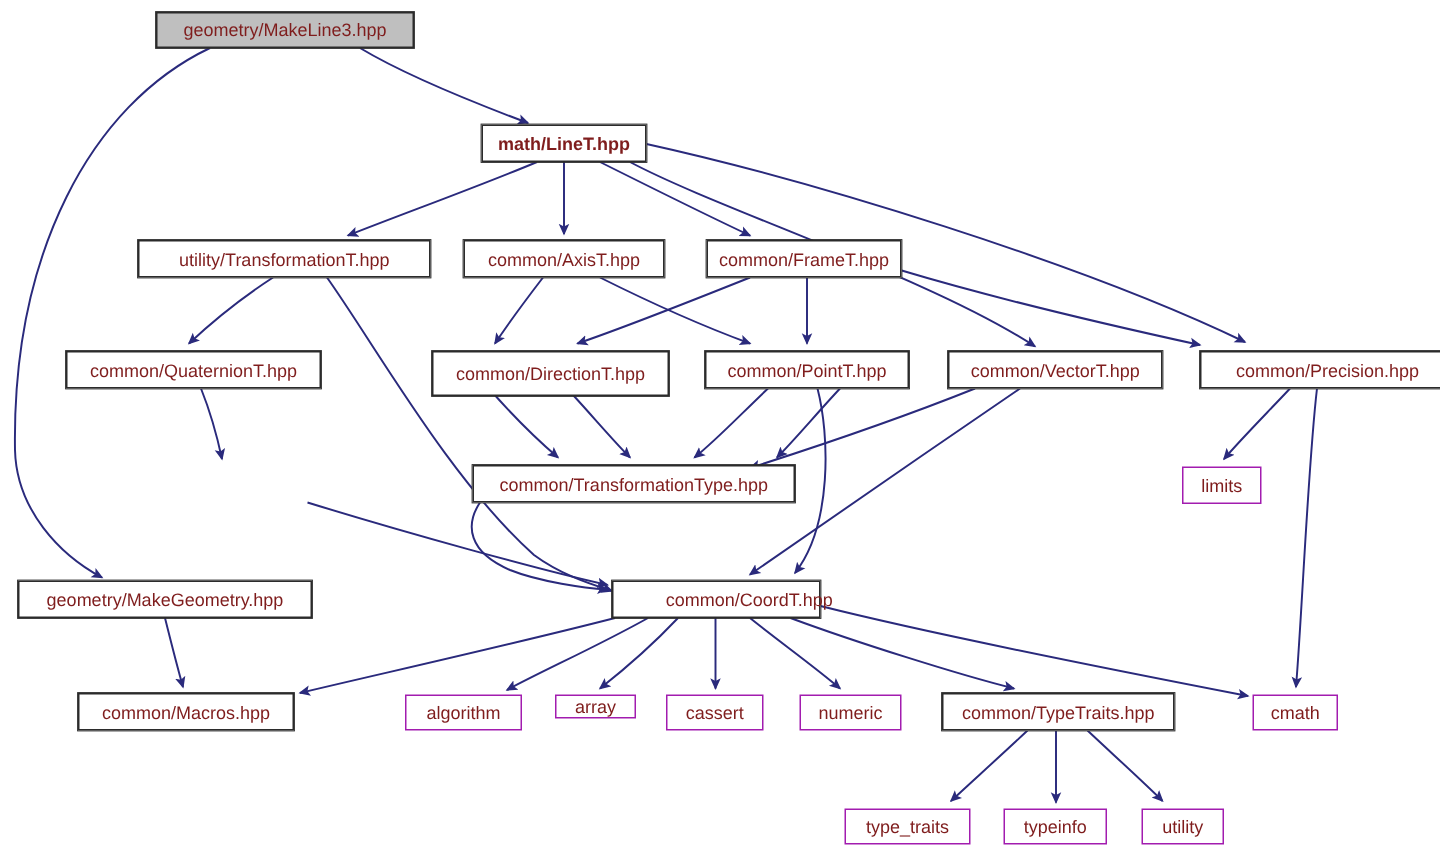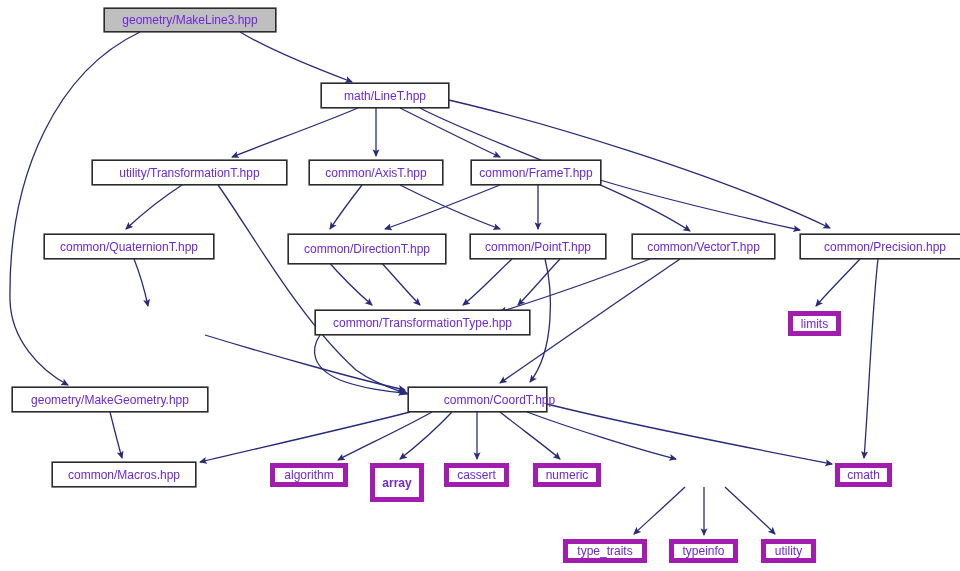--- a/index.html
+++ b/index.html
@@ -33,34 +33,34 @@
   }
   .node {
     position: absolute;
     box-sizing: border-box;
     display: flex;
     align-items: center;
     justify-content: center;
     white-space: nowrap;
     background: #ffffff;
     border: 1px solid #404040;
-    color: #6d28d9;
+    color: #7f1d1d;
     font-size: 12px;
     line-height: 1;
     letter-spacing: 0px;
     cursor: pointer;
   }
   
   .node.hdr {
     border: 1px solid #2b2b2b;
     box-shadow: 0 0 0 0.6px #2b2b2b;
   }
   
   .node.sys {
-    border: 5px solid #a21caf;
+    border: 1px solid #a21caf;
     box-shadow: none;
   }
   
   .node.root {
     background: #bfbfbf;
     border: 1px solid #2b2b2b;
     box-shadow: 0 0 0 0.6px #2b2b2b;
   }
   .node-label {
     pointer-events: none;
@@ -113,21 +113,21 @@
         <path d="M 547 404 C 630 425 770 452 832 464" fill="none" stroke="#2a2a7c" stroke-width="1.3" marker-end="url(#arrowhead)"></path>
         <path d="M 685 487 C 668 503 648 521 634 534" fill="none" stroke="#2a2a7c" stroke-width="1.3" marker-end="url(#arrowhead)"></path>
         <path d="M 704 487 L 704 535" fill="none" stroke="#2a2a7c" stroke-width="1.3" marker-end="url(#arrowhead)"></path>
         <path d="M 725 487 C 742 503 762 521 775 534" fill="none" stroke="#2a2a7c" stroke-width="1.3" marker-end="url(#arrowhead)"></path>
       </g>
   </svg>
   <div id="node-layer">
       <div class="node root" style="left: 104px; top: 8px; width: 172px; height: 24px;">
         <span class="node-label">geometry/MakeLine3.hpp</span>
       </div>
-      <div class="node hdr" style="left: 321px; top: 83px; width: 128px; height: 25px;">
+      <div class="node hdr" style="left: 321px; top: 83px; width: 110px; height: 25px; font-weight: bold;">
         <span class="node-label">math/LineT.hpp</span>
       </div>
       <div class="node hdr" style="left: 92px; top: 160px; width: 195px; height: 25px;">
         <span class="node-label">utility/TransformationT.hpp</span>
       </div>
       <div class="node hdr" style="left: 309px; top: 160px; width: 134px; height: 25px;">
         <span class="node-label">common/AxisT.hpp</span>
       </div>
       <div class="node hdr" style="left: 471px; top: 160px; width: 130px; height: 25px;">
         <span class="node-label">common/FrameT.hpp</span>
@@ -158,28 +158,31 @@
       </div>
       <div class="node hdr" style="left: 408px; top: 387px; width: 139px; height: 25px; padding-left: 44px;">
         <span class="node-label">common/CoordT.hpp</span>
       </div>
       <div class="node hdr" style="left: 52px; top: 462px; width: 144px; height: 25px;">
         <span class="node-label">common/Macros.hpp</span>
       </div>
       <div class="node sys" style="left: 270px; top: 463px; width: 78px; height: 24px;">
         <span class="node-label">algorithm</span>
       </div>
-      <div class="node sys" style="left: 370px; top: 463px; width: 54px; height: 39px; font-weight: bold;">
+      <div class="node sys" style="left: 370px; top: 463px; width: 54px; height: 16px;">
         <span class="node-label">array</span>
       </div>
       <div class="node sys" style="left: 444px; top: 463px; width: 65px; height: 24px;">
         <span class="node-label">cassert</span>
       </div>
       <div class="node sys" style="left: 533px; top: 463px; width: 68px; height: 24px;">
         <span class="node-label">numeric</span>
+      </div>
+      <div class="node hdr" style="left: 628px; top: 462px; width: 155px; height: 25px;">
+        <span class="node-label">common/TypeTraits.hpp</span>
       </div>
       <div class="node sys" style="left: 835px; top: 463px; width: 57px; height: 24px;">
         <span class="node-label">cmath</span>
       </div>
       <div class="node sys" style="left: 563px; top: 539px; width: 84px; height: 24px;">
         <span class="node-label">type_traits</span>
       </div>
       <div class="node sys" style="left: 669px; top: 539px; width: 69px; height: 24px;">
         <span class="node-label">typeinfo</span>
       </div>

